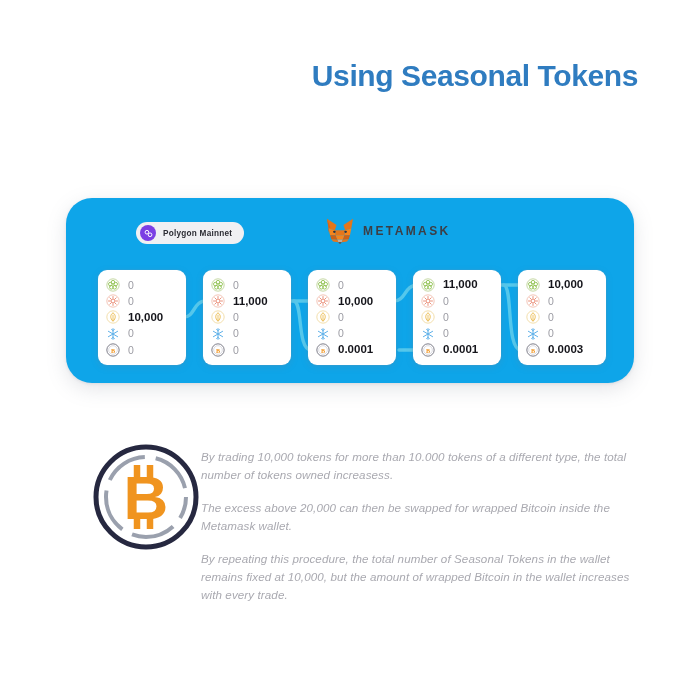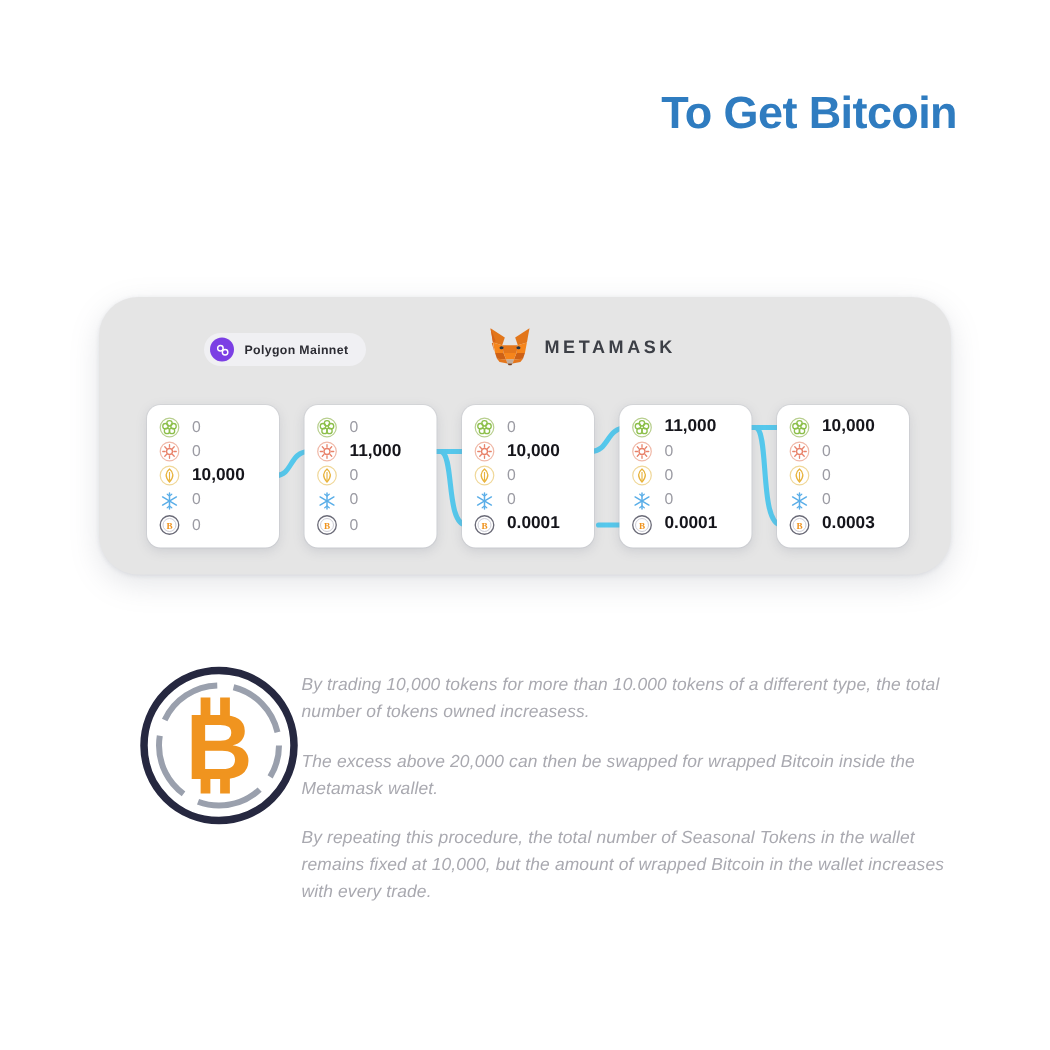--- a/index.html
+++ b/index.html
@@ -29,21 +29,21 @@
   }
   .title-line { display: block; white-space: nowrap; }
 
   
   .wallet-panel {
     position: absolute;
     left: 66px;
     top: 198px;
     width: 568px;
     height: 185px;
-    background: #e5e5e5;
+    background: #0ea5e9;
     border-radius: 26px;
     box-shadow: 0 6px 20px rgba(120,125,140,0.20),
                 0 1px 3px rgba(120,125,140,0.16);
     box-sizing: border-box;
     padding-left: 32px;
   }
 
   .wallet-header {
     position: relative;
     height: 62px;
@@ -177,21 +177,21 @@
     font-weight: normal;
     margin: 0 0 16px 0;
     letter-spacing: 0.1px;
   }
   .para:last-child { margin-bottom: 0; }
 </style>
 </head>
 <body>
 
 <div class="title-block">
-  <span class="title-line">To Get Bitcoin</span>
+  <span class="title-line">Using Seasonal Tokens</span>
 </div>
 
 <div class="wallet-panel">
 
   <div class="wallet-header">
 
     <div class="network-badge">
       <span class="polygon-dot">
         <svg width="11" height="11" viewBox="0 0 24 24" aria-hidden="true">
           <circle cx="8.6" cy="9.2" r="4.0" fill="none" stroke="#ffffff" stroke-width="2.1"></circle>

